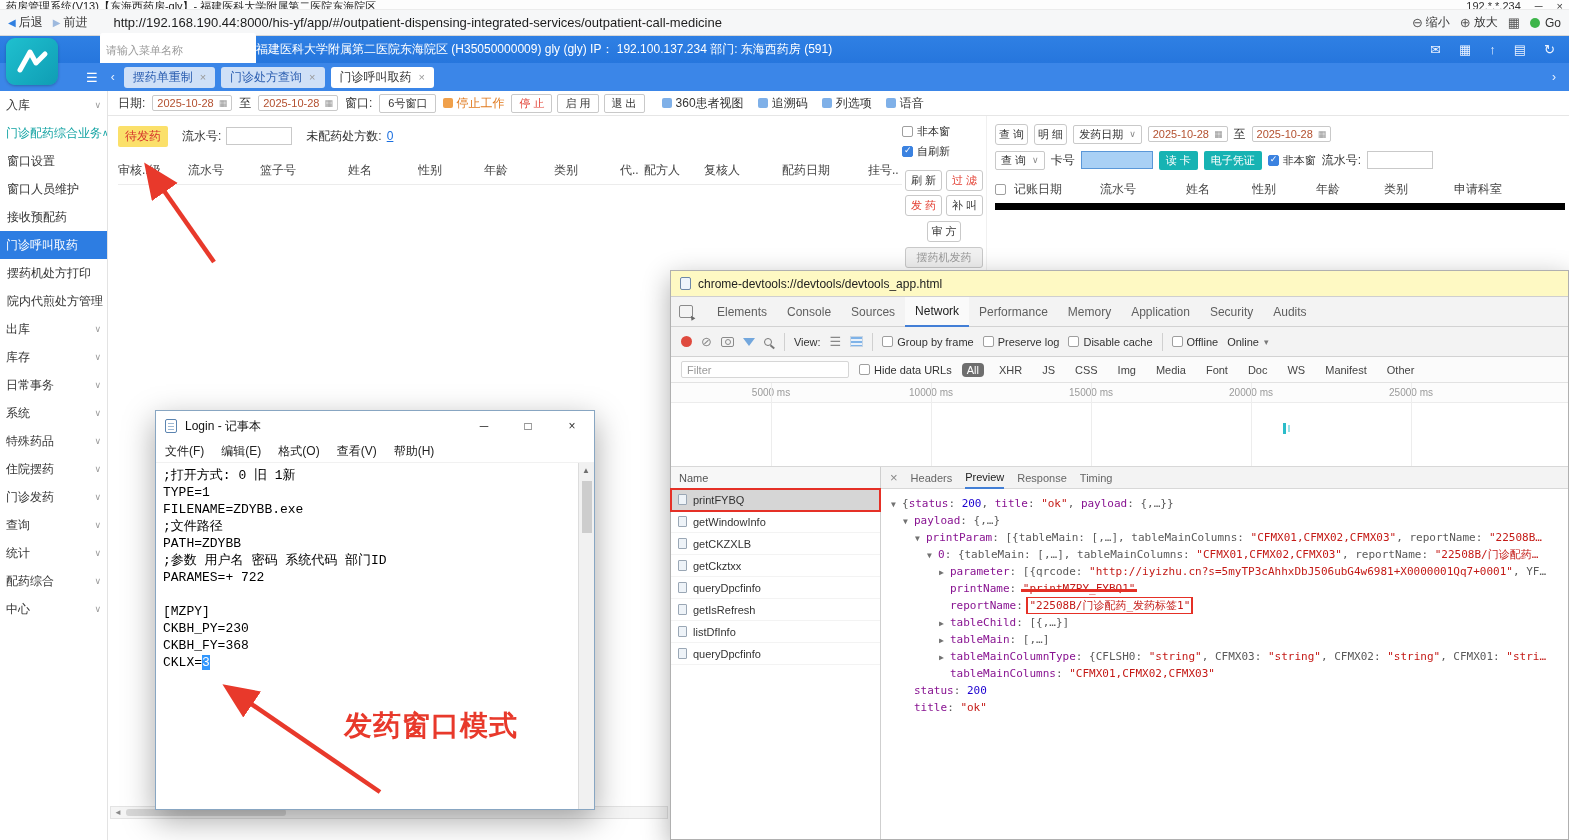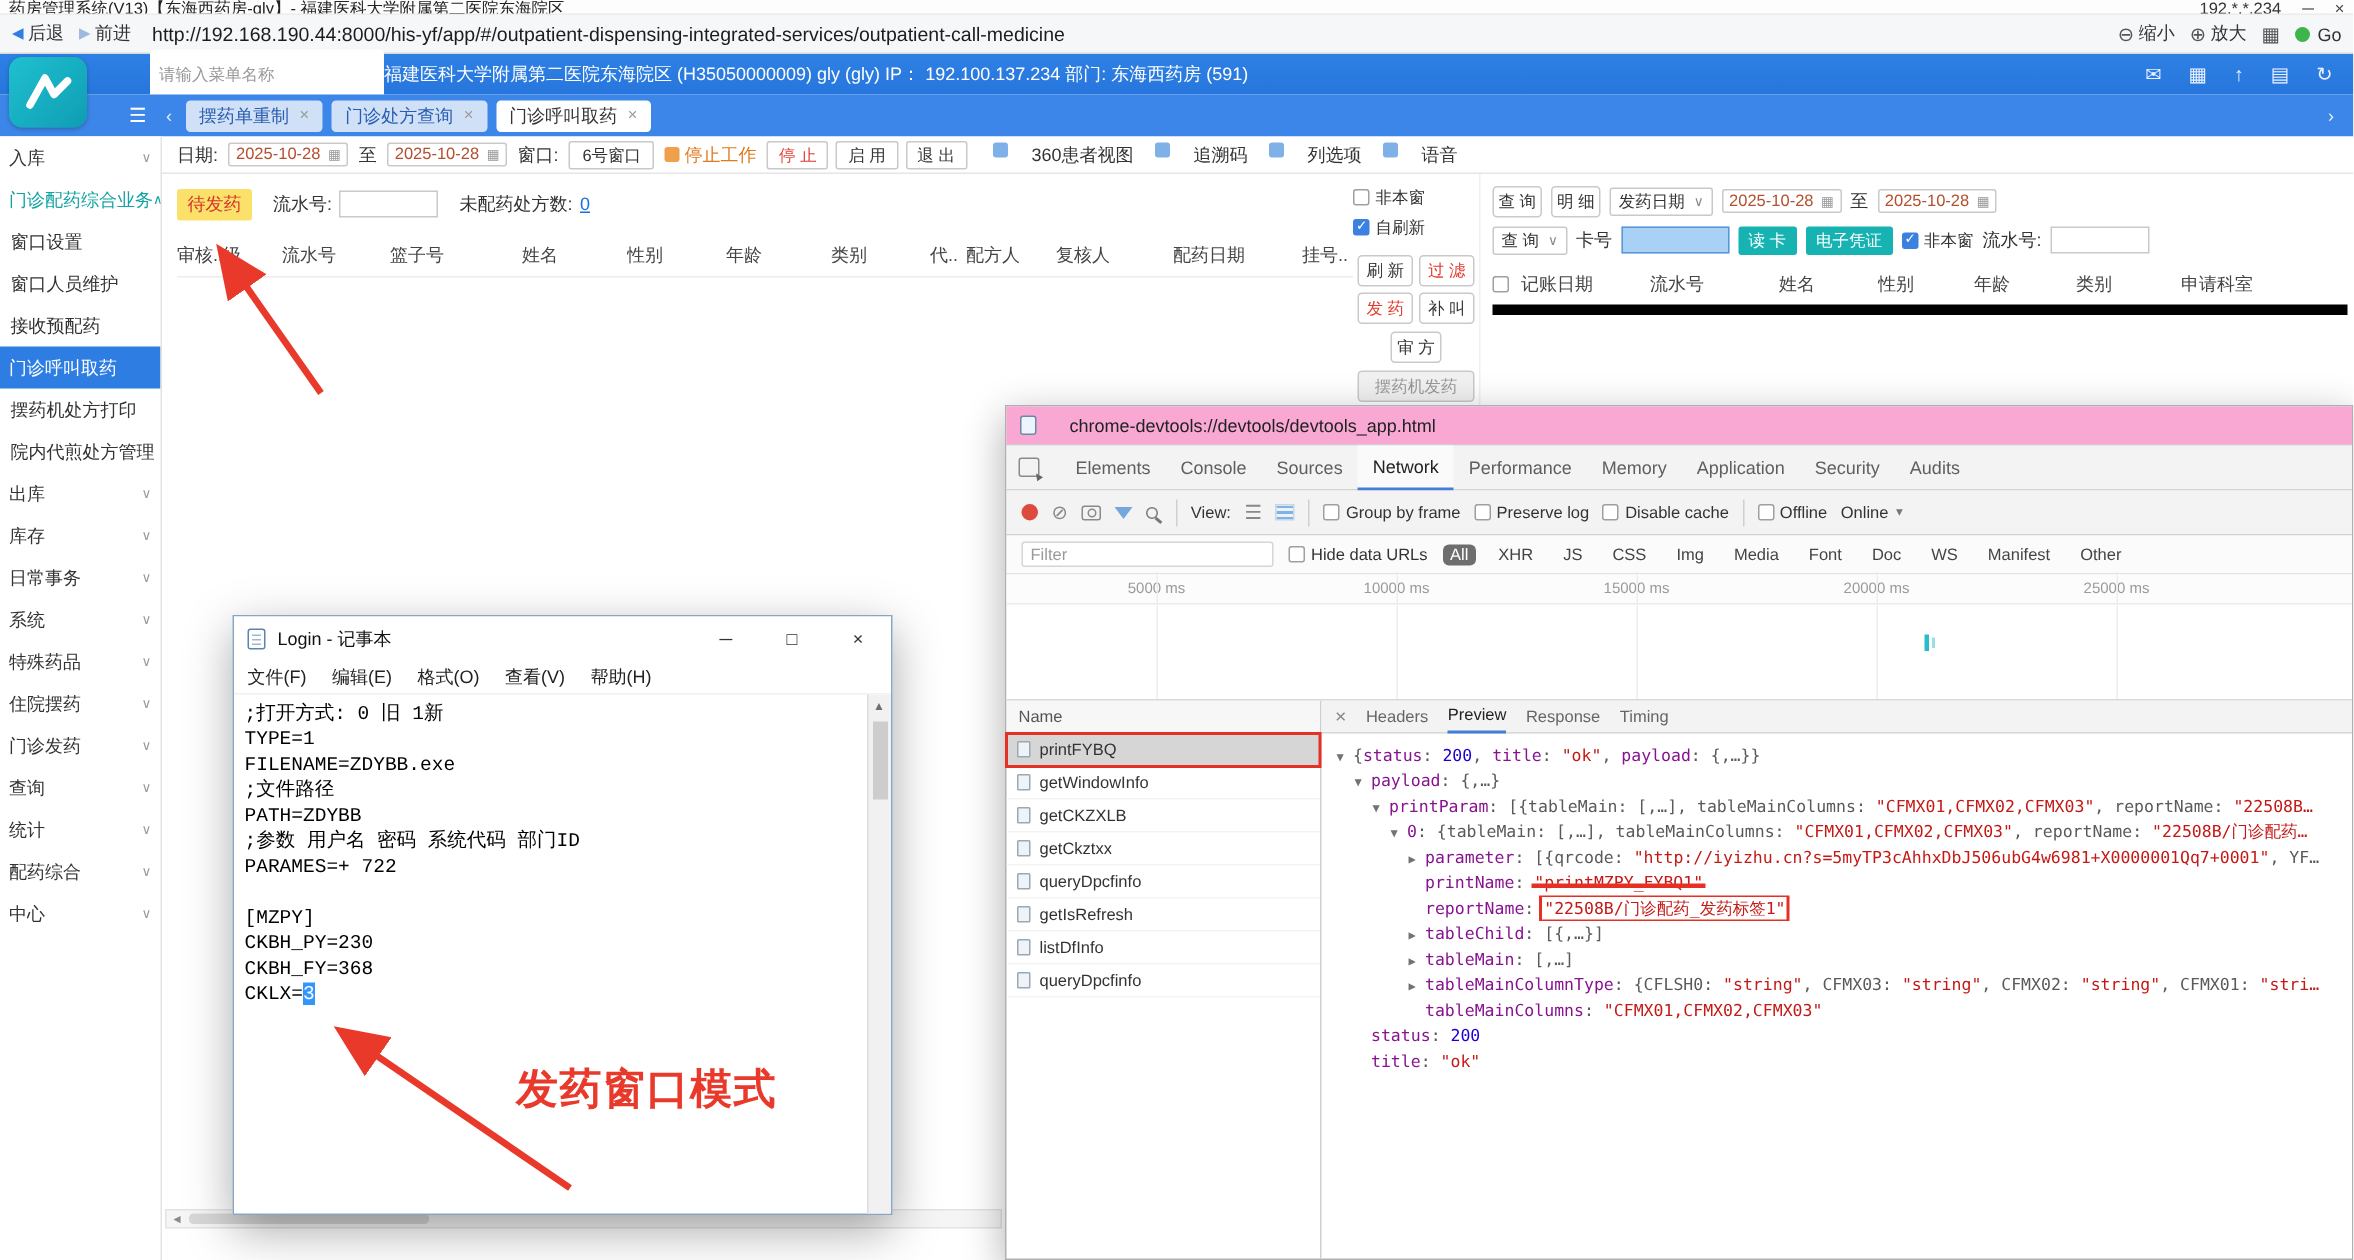--- a/index.html
+++ b/index.html
@@ -10,21 +10,21 @@
 
 .titlebar{position:absolute;left:0;top:0;width:1569px;height:10px;background:#fdfdfd;border-bottom:1px solid #ececec;display:flex;justify-content:space-between;padding:0 6px;font-size:11px;line-height:12px;color:#222;overflow:hidden}
 .tb-right{display:flex;gap:14px;color:#333}
 .winctl{color:#444}
 
 
 .browserbar{position:absolute;left:0;top:10px;width:1569px;height:26px;background:#f6f7f8;border-bottom:1px solid #d8d8d8;display:flex;align-items:center;gap:10px;padding:0 8px}
 .nav{display:flex;align-items:center;gap:3px;color:#333;font-size:12px}
 .navicon{color:#2f7fe0;font-size:10px}
 .nav.dim .navicon{color:#9db9de}
-.url{flex:1;font-size:13px;color:#1c1c1c;margin-left:4px;white-space:nowrap;overflow:hidden}
+.url{flex:1;font-size:13px;color:#1c1c1c;margin-left:16px;white-space:nowrap;overflow:hidden}
 .bb-right{display:flex;align-items:center;gap:10px;font-size:12px;color:#333}
 .zico{color:#555;font-size:13px}
 .godot{width:10px;height:10px;border-radius:50%;background:#3db54a;display:inline-block;margin-right:2px}
 
 
 .appheader{position:absolute;left:0;top:36px;width:1569px;height:27px;background:linear-gradient(180deg,#2f80e4,#2676dd);display:flex;align-items:center;color:#fff}
 .logo{position:absolute;left:6px;top:38px;width:52px;height:47px;background:linear-gradient(135deg,#1fc0cf,#0f9db4);border-radius:9px;z-index:6;display:flex;align-items:center;justify-content:center;box-shadow:0 1px 3px rgba(0,0,0,.25)}
 .search{margin-left:100px;width:156px;height:33px;background:#fff;border-radius:3px;border:none;color:#444;font-size:11px;padding:0 6px;outline:none}
 .search::placeholder{color:#9a9a9a}
 .org{font-size:12px;white-space:nowrap}
@@ -54,21 +54,21 @@
 .toolbar{height:25px;flex:none;border-bottom:1px solid #e6e6e6;display:flex;align-items:center;gap:7px;padding:0 4px 0 10px;font-size:12px;white-space:nowrap}
 .datebox{border:1px solid #c9c9c9;border-radius:2px;padding:1px 4px;color:#b3502f;font-size:11px;display:flex;gap:5px;align-items:center;background:#fff}
 .calicon{color:#999;font-size:9px}
 .winbox{border:1px solid #c9c9c9;border-radius:2px;padding:1px 8px;font-size:11px;color:#333;background:#fff}
 .tbtn{border:1px solid #c9c9c9;border-radius:2px;padding:1px 7px;font-size:11px;background:#fff;color:#333}
 .tbtn.red{color:#e23b2e}
 .stopwork{color:#e07a1f;display:flex;align-items:center;gap:3px}
 .stopwork::before{content:"";width:10px;height:10px;border-radius:2px;background:#f0a04a;display:inline-block}
 #tbtns{display:flex;gap:5px}
 #tlinks{display:flex;gap:14px;margin-left:10px}
-.tlink{display:flex;gap:16px;color:#333}
+.tlink{display:flex;align-items:center;gap:4px;color:#333}
 .tlicon{width:10px;height:10px;border-radius:2px;background:#7fb0e8;display:inline-block}
 
 
 .mainbody{flex:1;display:flex;min-height:0}
 .main-left{width:794px;flex:none;padding:6px 0 0 10px}
 .statusrow{display:flex;align-items:center;gap:14px;height:28px}
 .tag{background:#fbe06a;color:#d5342c;padding:2px 7px;font-size:12px;border-radius:2px}
 .fld{display:flex;align-items:center;gap:5px}
 .inp{border:1px solid #c9c9c9;height:18px;width:66px;background:#fff;outline:none;font-size:11px;padding:0 3px}
 .link0{color:#1a6fe0;text-decoration:underline;font-size:12px}
@@ -91,21 +91,21 @@
 .ddl .dn{color:#888;font-size:9px}
 .teal-btn{background:#17b3b3;color:#fff;border:none;border-radius:2px;padding:2px 7px;font-size:11px}
 .card-inp{background:#a9d0f5;border:1px solid #5a97d8;height:18px;width:72px;outline:none}
 #qcols{display:flex;align-items:center;margin-top:10px;border-bottom:7px solid #000000;padding-bottom:5px;gap:0}
 #qcols .cb{margin-right:8px}
 .hscroll{position:absolute;left:110px;top:806px;width:558px;height:13px;background:#f5f5f5;border:1px solid #e3e3e3;display:flex;align-items:center;z-index:2;color:#8a8a8a;font-size:8px;padding-left:3px}
 .hthumb{margin-left:4px;width:160px;height:7px;background:#d7d7d7;border-radius:3px}
 
 
 .devtools{position:absolute;left:670px;top:270px;width:899px;height:570px;background:#fff;border:1px solid #b0b0b0;box-shadow:0 8px 26px rgba(0,0,0,.32);z-index:10;display:flex;flex-direction:column}
-.dt-title{height:26px;flex:none;background:#f9a8d4;border-bottom:1px solid #cfcfcf;display:flex;align-items:center;gap:22px;padding:0 9px;font-size:12px;color:#222}
+.dt-title{height:26px;flex:none;background:#fef9c3;border-bottom:1px solid #cfcfcf;display:flex;align-items:center;gap:7px;padding:0 9px;font-size:12px;color:#222}
 .dt-fav{width:11px;height:13px;border:1.5px solid #6d87a8;border-radius:2px;background:#eef4fb}
 .dt-tabs{height:30px;flex:none;background:#f3f3f3;border-bottom:1px solid #d2d2d2;display:flex;align-items:center;gap:0;padding:0 8px}
 .insp{width:14px;height:13px;border:1.5px solid #8a8a8a;border-radius:2px;position:relative;margin-right:14px}
 .insp::after{content:"▲";position:absolute;right:-4px;bottom:-5px;font-size:8px;color:#666;transform:rotate(-35deg)}
 .dtab{padding:0 10px;height:30px;display:flex;align-items:center;font-size:12px;color:#5f5f5f}
 .dtab.active{color:#222;border-bottom:2px solid #437fd6;background:#fafafa}
 .dt-toolbar{height:30px;flex:none;background:#f3f3f3;border-bottom:1px solid #d2d2d2;display:flex;align-items:center;gap:9px;padding:0 10px;font-size:11px;color:#333}
 .rec{width:11px;height:11px;border-radius:50%;background:#df4a3e;flex:none}
 .dico{color:#888;font-size:13px}
 .cam{width:13px;height:10px;border:1.5px solid #8a8a8a;border-radius:2px;position:relative}

